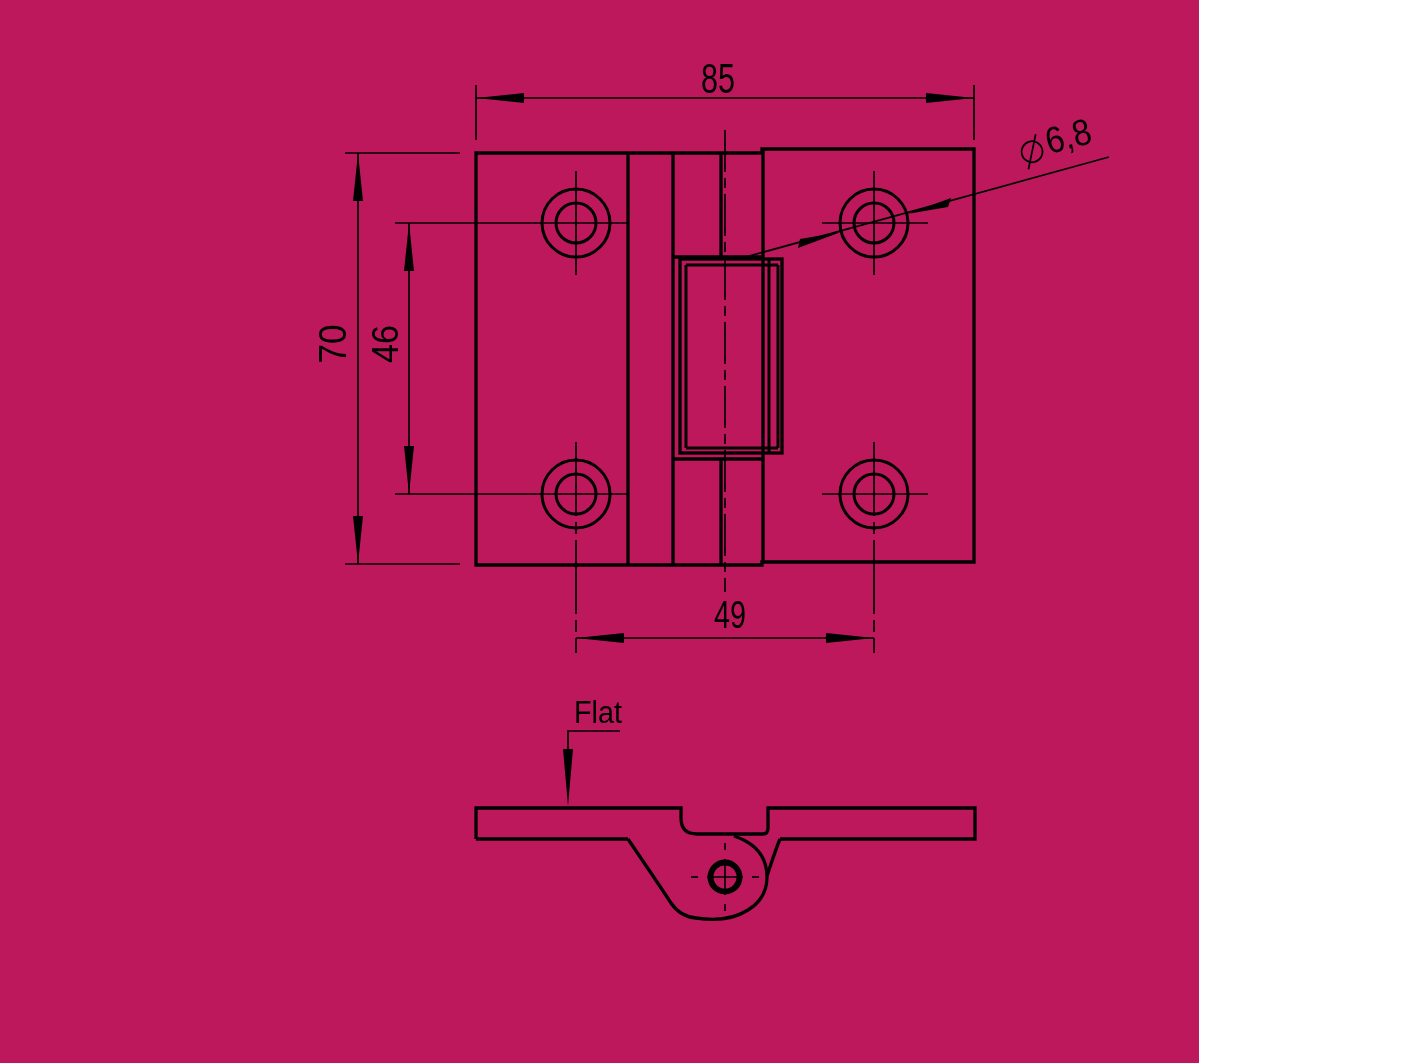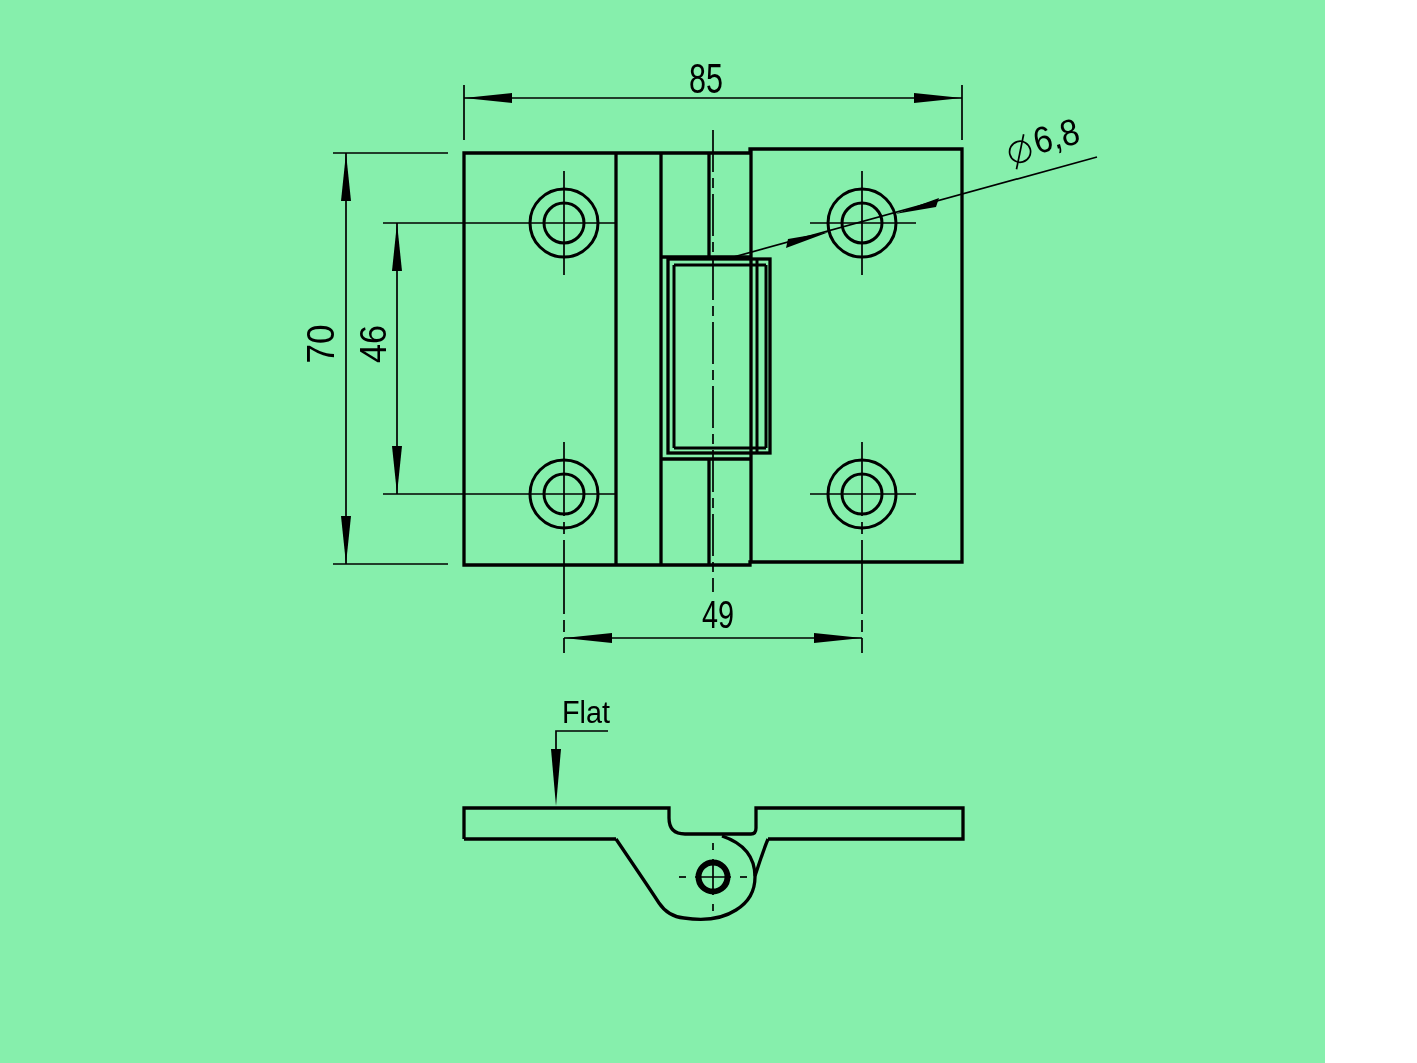--- a/index.html
+++ b/index.html
@@ -3,24 +3,25 @@
 <meta charset="utf-8">
 <style>
   html, body {
     margin: 0;
     padding: 0;
     background: #ffffff;
     font-family: "Liberation Sans", "DejaVu Sans", sans-serif;
   }
   .canvas {
     position: relative;
-    width: 1325px;
+    width: 1187px;
     height: 1063px;
-    background: #86efac;
+    background: #be185d;
     overflow: hidden;
+    padding-left: 12px;
   }
   svg { display: block; }
   svg text {
     fill: #000000;
     stroke: none;
     font-family: "Liberation Sans", "DejaVu Sans", sans-serif;
   }
   .obj  { stroke: #000000; stroke-width: 3.3; fill: none; stroke-linecap: butt; }
   .objr { stroke: #000000; stroke-width: 3.0; fill: none; }
   .thin { stroke: #000000; stroke-width: 1.7; fill: none; }

